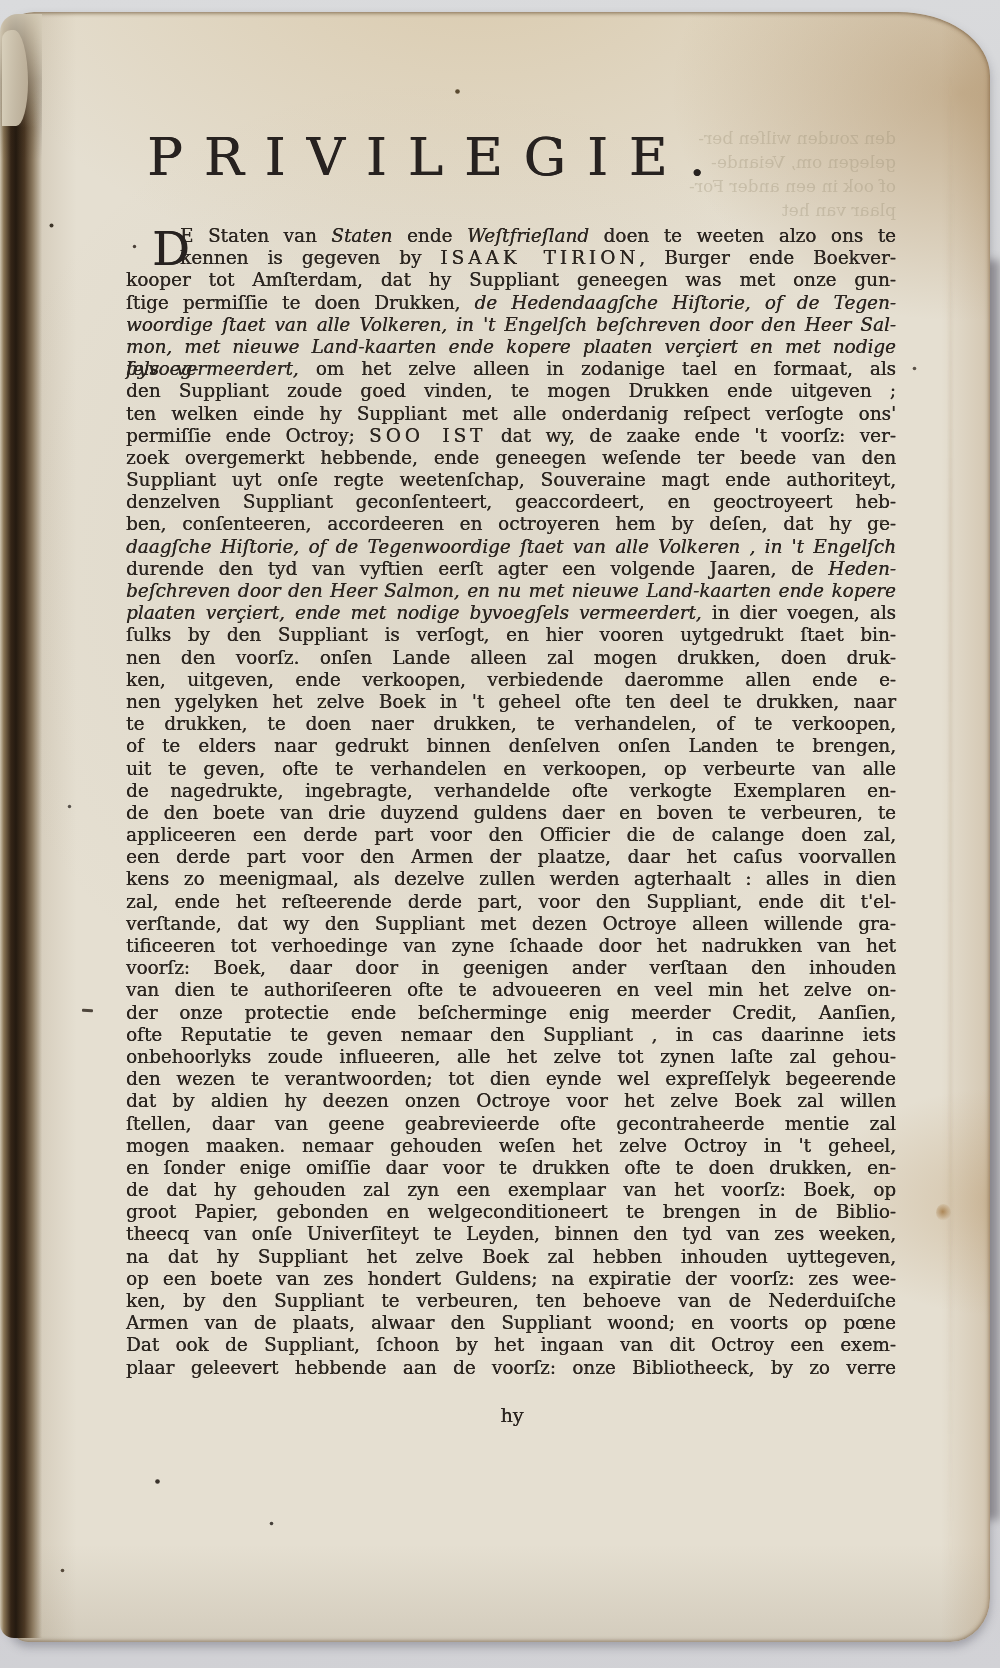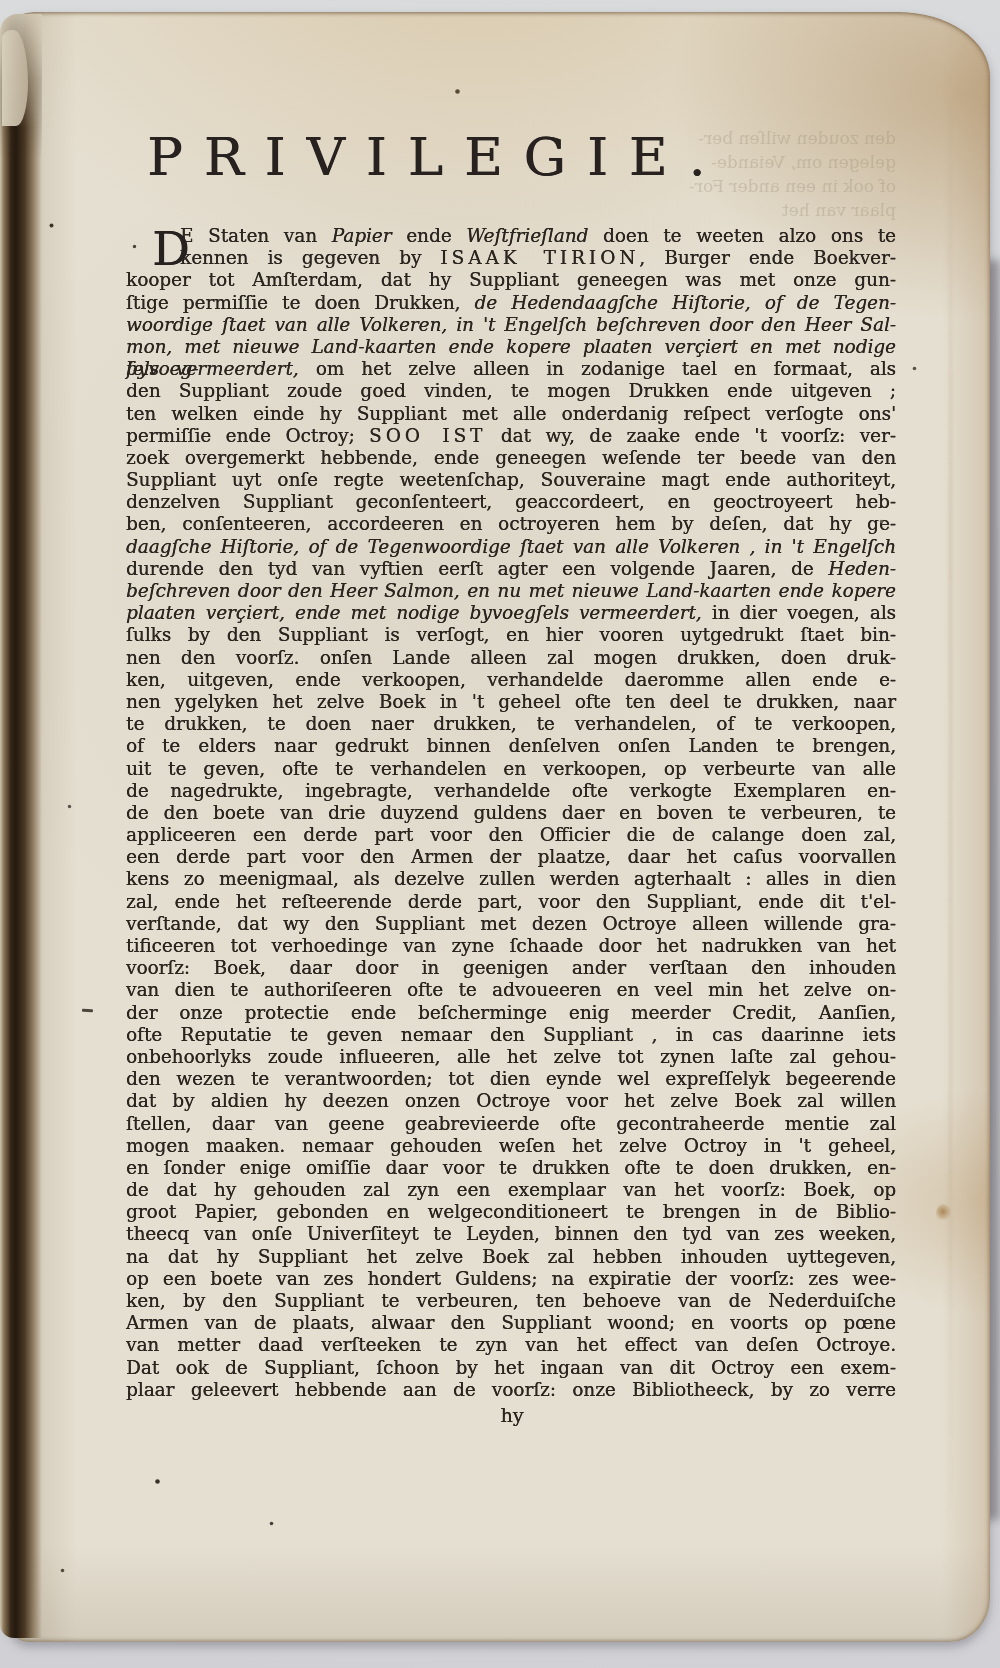--- a/index.html
+++ b/index.html
@@ -117,41 +117,41 @@
       <div class="gl">gelegen om,  Veiande-</div>
       <div class="gl">of ook in een ander For-</div>
       <div class="gl">plaar van het</div>
     </div>
 
   <h1 class="title">PRIVILEGIE.</h1>
 
   <div class="textblock">
     <span class="dropcap">D</span>
     <div>
-        <div class="tl ind"><span>E Staten van </span><span class="it">Papier</span><span> ende </span><span class="it">Weſtfrieſland</span><span> doen te weeten alzo ons te</span></div>
+        <div class="tl ind"><span>E Staten van </span><span class="it">Staten</span><span> ende </span><span class="it">Weſtfrieſland</span><span> doen te weeten alzo ons te</span></div>
         <div class="tl ind"><span>kennen is gegeven by </span><span class="cap">ISAAK TIRION</span><span>, Burger ende Boekver-</span></div>
         <div class="tl"><span>kooper tot Amſterdam, dat hy Suppliant geneegen was met onze gun-</span></div>
         <div class="tl"><span>ſtige permiſſie te doen Drukken, </span><span class="it">de Hedendaagſche Hiſtorie, of de Tegen-</span></div>
         <div class="tl"><span class="it">woordige ſtaet van alle Volkeren, in 't Engelſch beſchreven door den Heer Sal-</span></div>
         <div class="tl"><span class="it">mon, met nieuwe Land-kaarten ende kopere plaaten verçiert en met nodige byvoeg-</span></div>
         <div class="tl"><span class="it">ſels vermeerdert,</span><span> om het zelve alleen in zodanige tael en formaat, als</span></div>
         <div class="tl"><span>den Suppliant zoude goed vinden, te mogen Drukken ende uitgeven ;</span></div>
         <div class="tl"><span>ten welken einde hy Suppliant met alle onderdanig reſpect verſogte ons'</span></div>
         <div class="tl"><span>permiſſie ende Octroy; </span><span class="cap">SOO IST</span><span> dat wy, de zaake ende 't voorſz: ver-</span></div>
         <div class="tl"><span>zoek overgemerkt hebbende, ende geneegen weſende ter beede van den</span></div>
         <div class="tl"><span>Suppliant uyt onſe regte weetenſchap, Souveraine magt ende authoriteyt,</span></div>
         <div class="tl"><span>denzelven Suppliant geconſenteert, geaccordeert, en geoctroyeert heb-</span></div>
         <div class="tl"><span>ben, conſenteeren, accordeeren en octroyeren hem by deſen, dat hy ge-</span></div>
         <div class="tl"><span class="it">daagſche Hiſtorie, of de Tegenwoordige ſtaet van alle Volkeren , in 't Engelſch</span></div>
         <div class="tl"><span>durende den tyd van vyftien eerſt agter een volgende Jaaren, de </span><span class="it">Heden-</span></div>
         <div class="tl"><span class="it">beſchreven door den Heer Salmon, en nu met nieuwe Land-kaarten ende kopere</span></div>
         <div class="tl"><span class="it">plaaten verçiert, ende met nodige byvoegſels vermeerdert,</span><span> in dier voegen, als</span></div>
         <div class="tl"><span>ſulks by den Suppliant is verſogt, en hier vooren uytgedrukt ſtaet bin-</span></div>
         <div class="tl"><span>nen den voorſz. onſen Lande alleen zal mogen drukken, doen druk-</span></div>
-        <div class="tl"><span>ken, uitgeven, ende verkoopen, verhandelde daeromme allen ende e-</span></div>
+        <div class="tl"><span>ken, uitgeven, ende verkoopen, verbiedende daeromme allen ende e-</span></div>
         <div class="tl"><span>nen ygelyken het zelve Boek in 't geheel ofte ten deel te drukken, naar</span></div>
         <div class="tl"><span>te drukken, te doen naer drukken, te verhandelen, of te verkoopen,</span></div>
         <div class="tl"><span>of te elders naar gedrukt binnen denſelven onſen Landen te brengen,</span></div>
         <div class="tl"><span>uit te geven, ofte te verhandelen en verkoopen, op verbeurte van alle</span></div>
         <div class="tl"><span>de nagedrukte, ingebragte, verhandelde ofte verkogte Exemplaren en-</span></div>
         <div class="tl"><span>de den boete van drie duyzend guldens daer en boven te verbeuren, te</span></div>
         <div class="tl"><span>appliceeren een derde part voor den Officier die de calange doen zal,</span></div>
         <div class="tl"><span>een derde part voor den Armen der plaatze, daar het caſus voorvallen</span></div>
         <div class="tl"><span>kens zo meenigmaal, als dezelve zullen werden agterhaalt : alles in dien</span></div>
         <div class="tl"><span>zal, ende het reſteerende derde part, voor den Suppliant, ende dit t'el-</span></div>
@@ -167,21 +167,20 @@
         <div class="tl"><span>ſtellen, daar van geene geabrevieerde ofte gecontraheerde mentie zal</span></div>
         <div class="tl"><span>mogen maaken. nemaar gehouden weſen het zelve Octroy in 't geheel,</span></div>
         <div class="tl"><span>en ſonder enige omiſſie daar voor te drukken ofte te doen drukken, en-</span></div>
         <div class="tl"><span>de dat hy gehouden zal zyn een exemplaar van het voorſz: Boek, op</span></div>
         <div class="tl"><span>groot Papier, gebonden en welgeconditioneert te brengen in de Biblio-</span></div>
         <div class="tl"><span>theecq van onſe Univerſiteyt te Leyden, binnen den tyd van zes weeken,</span></div>
         <div class="tl"><span>na dat hy Suppliant het zelve Boek zal hebben inhouden uyttegeven,</span></div>
         <div class="tl"><span>op een boete van zes hondert Guldens; na expiratie der voorſz: zes wee-</span></div>
         <div class="tl"><span>ken, by den Suppliant te verbeuren, ten behoeve van de Nederduiſche</span></div>
         <div class="tl"><span>Armen van de plaats, alwaar den Suppliant woond; en voorts op pœne</span></div>
-        <div class="tl"><span>van metter daad verſteeken te zyn van het effect van deſen Octroye.</span></div>
         <div class="tl"><span>Dat ook de Suppliant, ſchoon by het ingaan van dit Octroy een exem-</span></div>
         <div class="tl"><span>plaar geleevert hebbende aan de voorſz: onze Bibliotheeck, by zo verre</span></div>
       </div>
   </div>
 
   <div class="catchword">hy</div>
 
   <div class="speck"></div>
   <div class="margin-dash"></div>
   <div class="brown-stain"></div>

